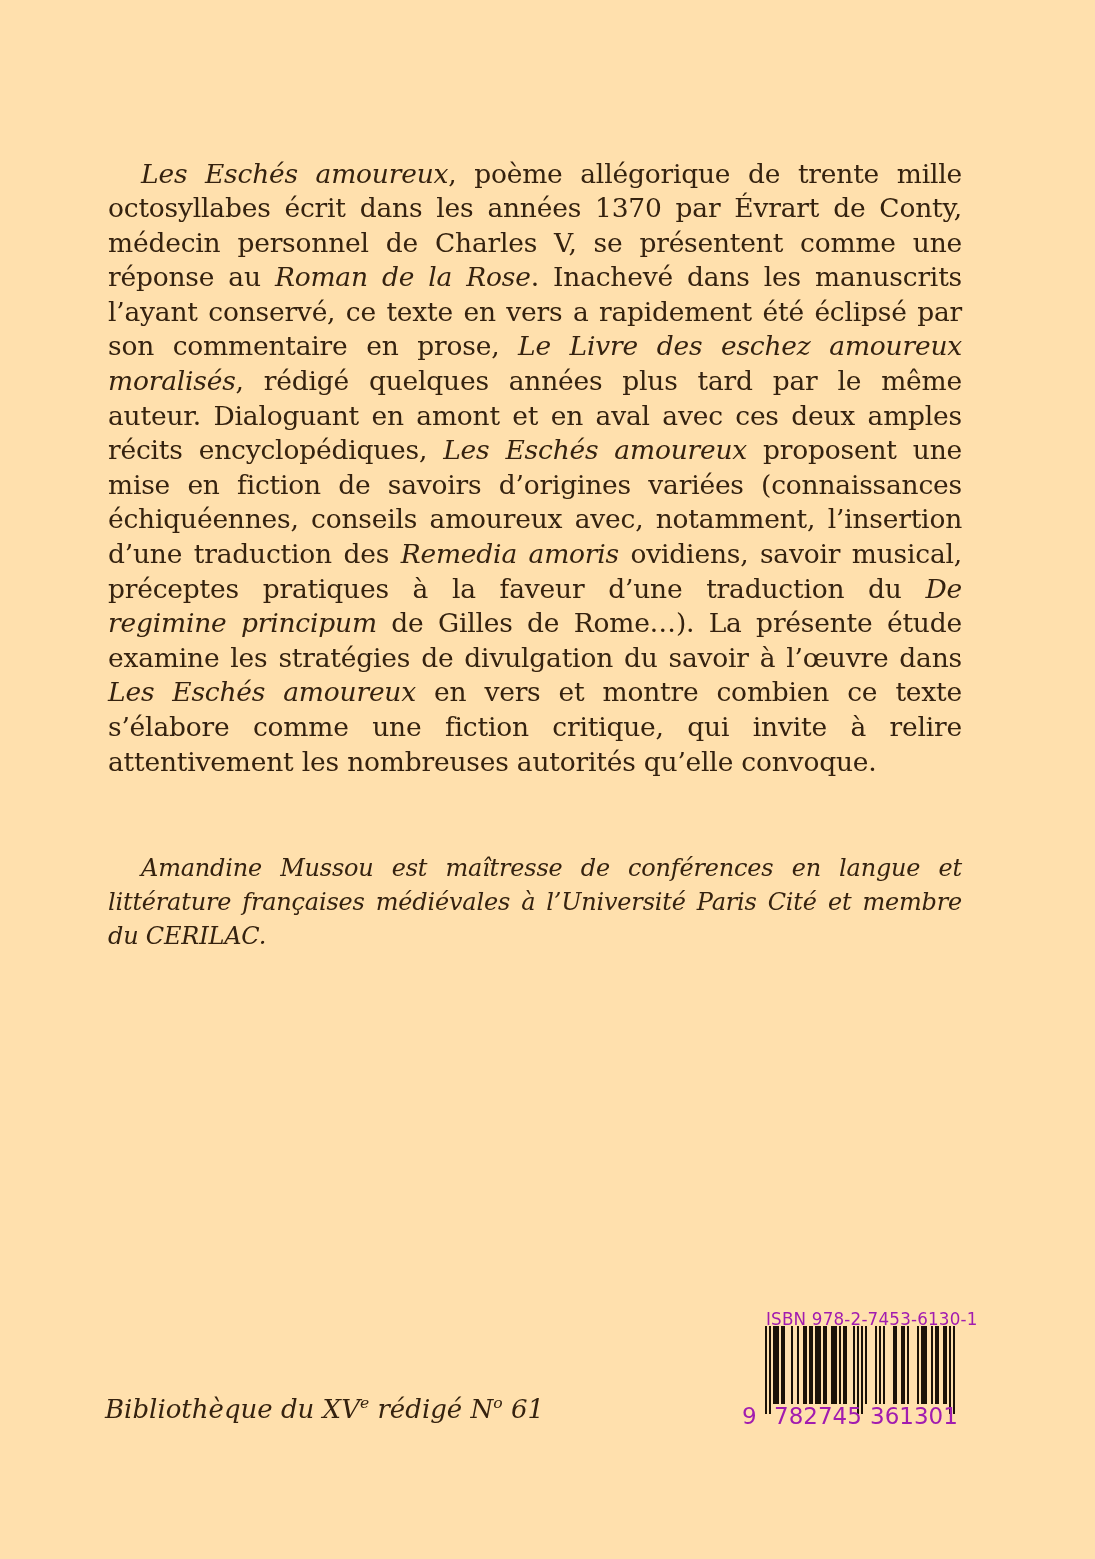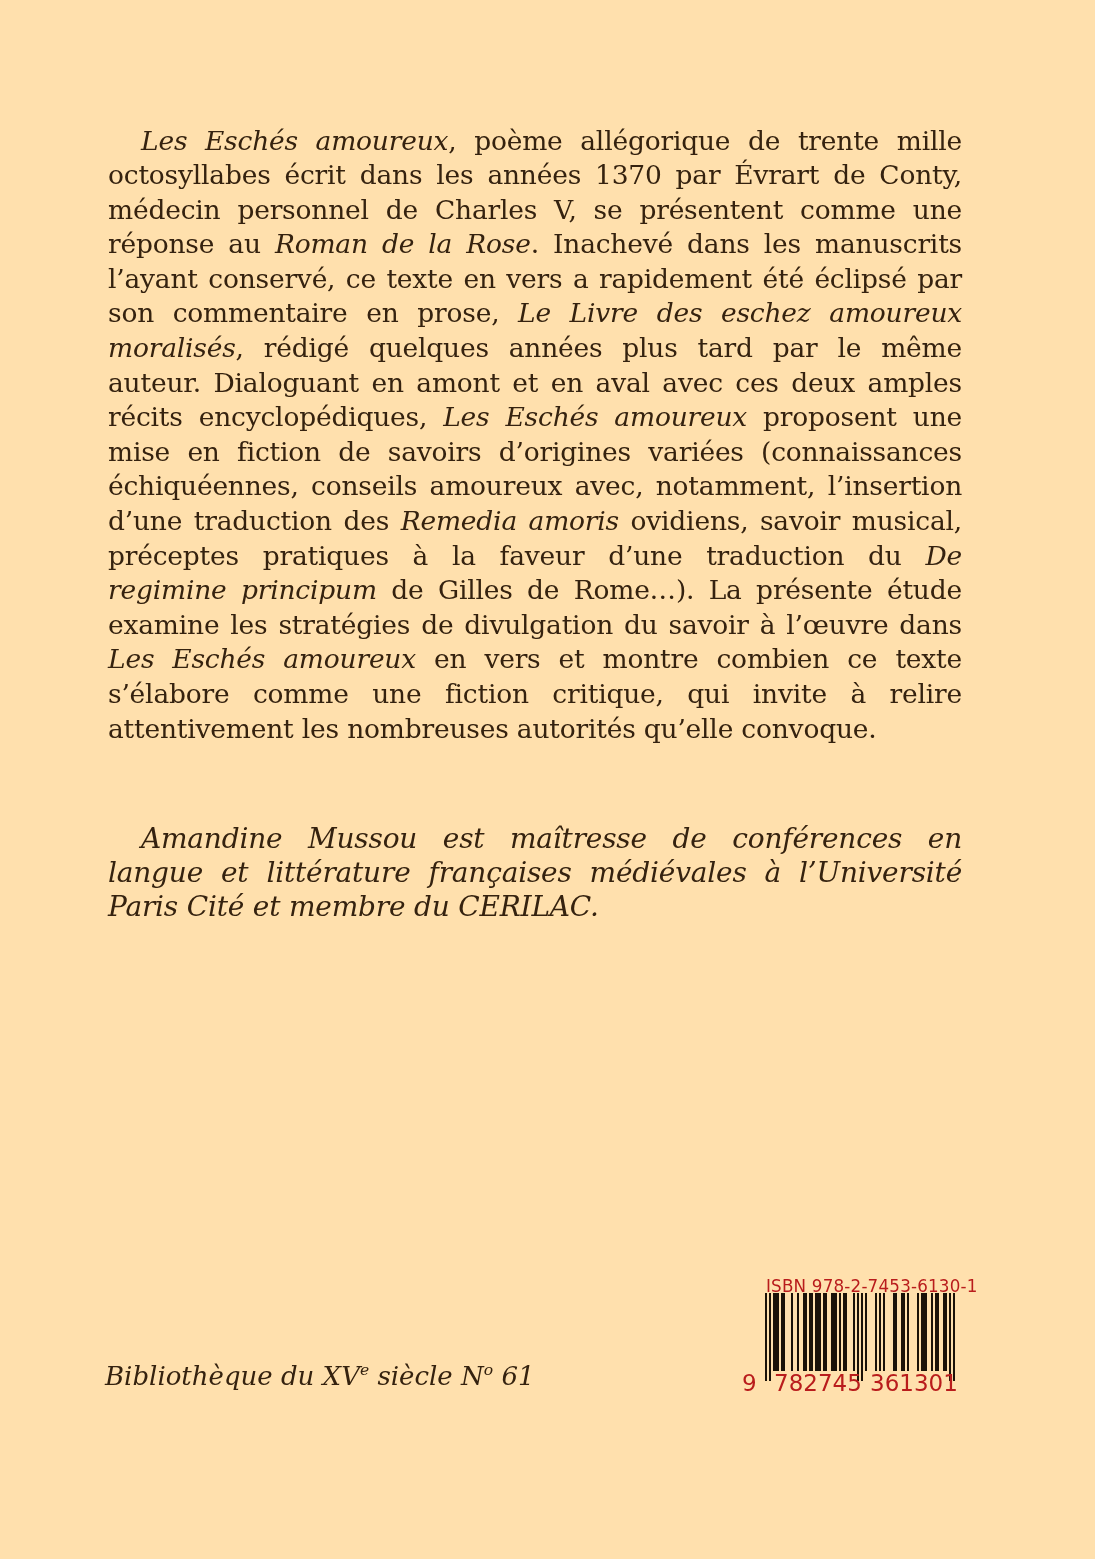--- a/index.html
+++ b/index.html
@@ -1,31 +1,31 @@
 <!DOCTYPE html>
 <html lang="fr"><head>
 <meta charset="utf-8">
 <style>
   html,body{margin:0;padding:0;}
   body{
     width:1095px;height:1559px;position:relative;overflow:hidden;
     font-family:"DejaVu Serif","Liberation Serif",serif;
   }
   .page{
-    position:absolute;inset:0;
+    position:absolute;inset:0;margin-top:33px;
   }
   .blurb{
     position:absolute;left:108px;top:97px;width:854px;
     font-size:26.5px;line-height:34.6px;
     text-align:justify;text-indent:33px;
     letter-spacing:-0.2px;
   }
   .bio{
     position:absolute;left:108px;top:794px;width:854px;
-    font-size:28px;line-height:34.2px;
+    font-size:24px;line-height:34.2px;
     text-align:justify;text-indent:33px;
     font-style:italic;letter-spacing:-0.2px;
   }
   .series{
     position:absolute;left:105px;top:1361px;
     font-size:26px;font-style:italic;white-space:nowrap;
   }
   .series sup, .blurb sup, .bio sup{font-size:60%;line-height:0;}
   .barcode-block{
     position:absolute;left:740px;top:1272px;width:232px;height:128px;
@@ -49,23 +49,23 @@
 </style>
 </head>
 <body style="background: rgb(255, 224, 173); color: rgb(53, 34, 15);">
 
 <div class="page">
 
   <p class="blurb"><i>Les Eschés amoureux</i><span>, poème allégorique de trente mille octosyllabes écrit dans les années 1370 par Évrart de Conty, médecin personnel de Charles V, se présentent comme une réponse au </span><i>Roman de la Rose</i><span>. Inachevé dans les manuscrits l’ayant conservé, ce texte en vers a rapidement été éclipsé par son commentaire en prose, </span><i>Le Livre des eschez amoureux moralisés</i><span>, rédigé quelques années plus tard par le même auteur. Dialoguant en amont et en aval avec ces deux amples récits encyclopédiques, </span><i>Les Eschés amoureux</i><span> proposent une mise en fiction de savoirs d’origines variées (connaissances échiquéennes, conseils amoureux avec, notamment, l’insertion d’une traduction des </span><i>Remedia amoris</i><span> ovidiens, savoir musical, préceptes pratiques à la faveur d’une traduction du </span><i>De regimine principum</i><span> de Gilles de Rome…). La présente étude examine les stratégies de divulgation du savoir à l’œuvre dans </span><i>Les Eschés amoureux</i><span> en vers et montre combien ce texte s’élabore comme une fiction critique, qui invite à relire attentivement les nombreuses autorités qu’elle convoque.</span></p>
 
   <p class="bio"><i>Amandine Mussou est maîtresse de conférences en langue et littérature françaises médiévales à l’Université Paris Cité et membre du CERILAC.</i></p>
 
-  <div class="series"><i>Bibliothèque du XV</i><sup style="font-style: italic;">e</sup><i> siècle N</i><sup style="font-style: italic;">o</sup><i> 61</i></div>
+  <div class="series"><i>Bibliothèque du XV</i><sup style="font-style: italic;">e</sup><i> rédigé N</i><sup style="font-style: italic;">o</sup><i> 61</i></div>
 
-  <div class="barcode-block" style="color: #b91c1c;">
+  <div class="barcode-block" style="color: #a21caf;">
     <div class="isbn-label">ISBN  978-2-7453-6130-1</div>
     <div class="bars"><svg width="190" height="88" viewBox="0 0 190 88">
           <rect x="0" y="0" width="2" height="88" fill="#1b1208"></rect>
           <rect x="4" y="0" width="2" height="88" fill="#1b1208"></rect>
           <rect x="8" y="0" width="2" height="78" fill="#1b1208"></rect>
           <rect x="10" y="0" width="2" height="78" fill="#1b1208"></rect>
           <rect x="12" y="0" width="2" height="78" fill="#1b1208"></rect>
           <rect x="16" y="0" width="2" height="78" fill="#1b1208"></rect>
           <rect x="18" y="0" width="2" height="78" fill="#1b1208"></rect>
           <rect x="26" y="0" width="2" height="78" fill="#1b1208"></rect>

